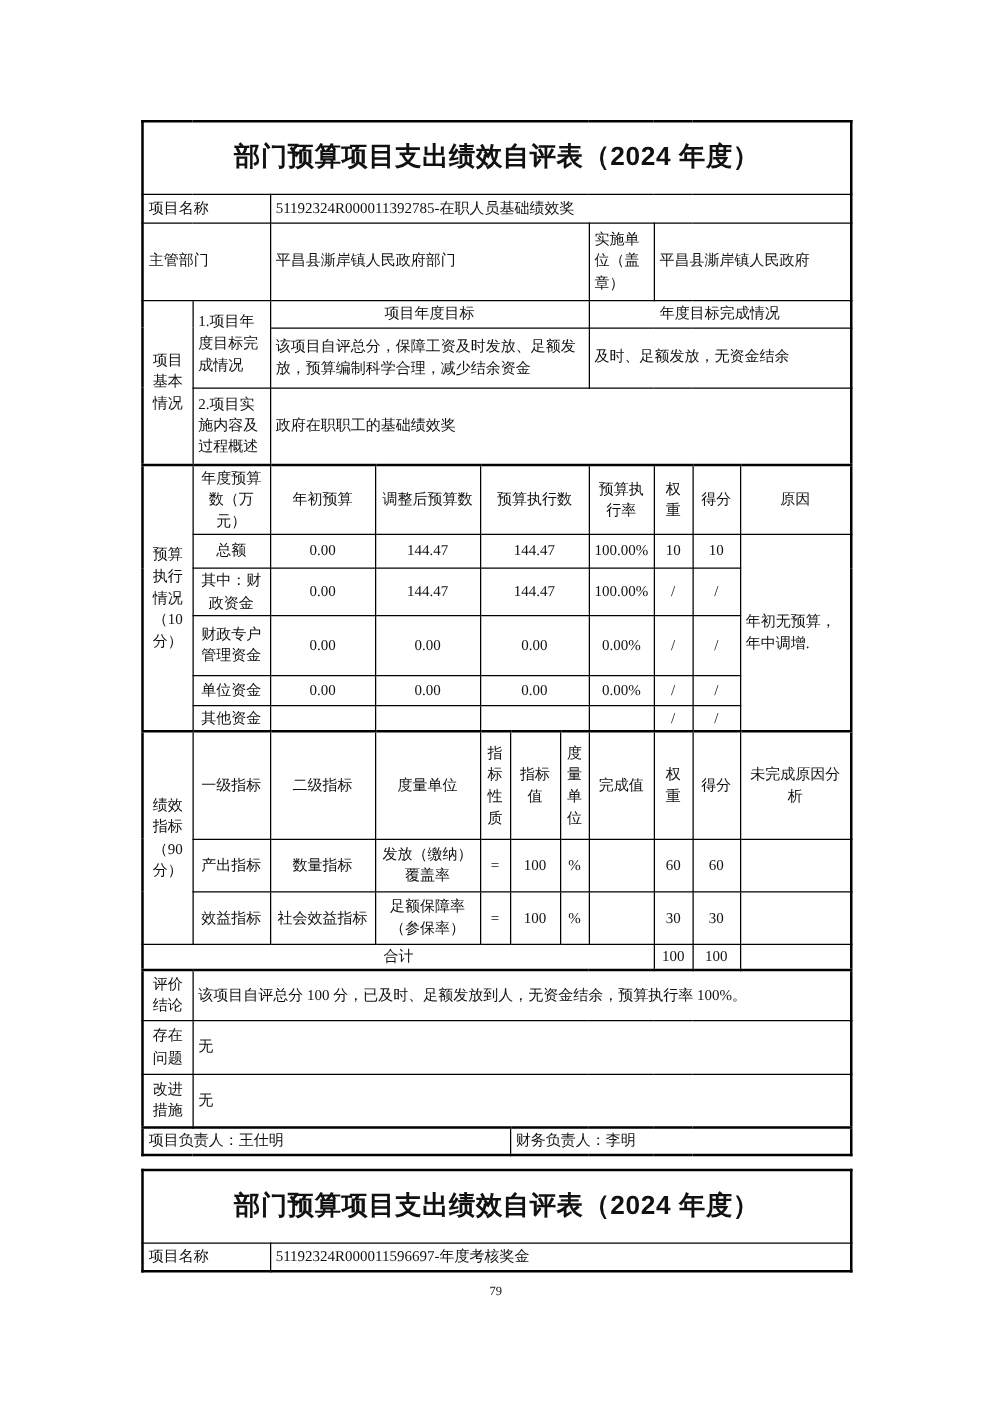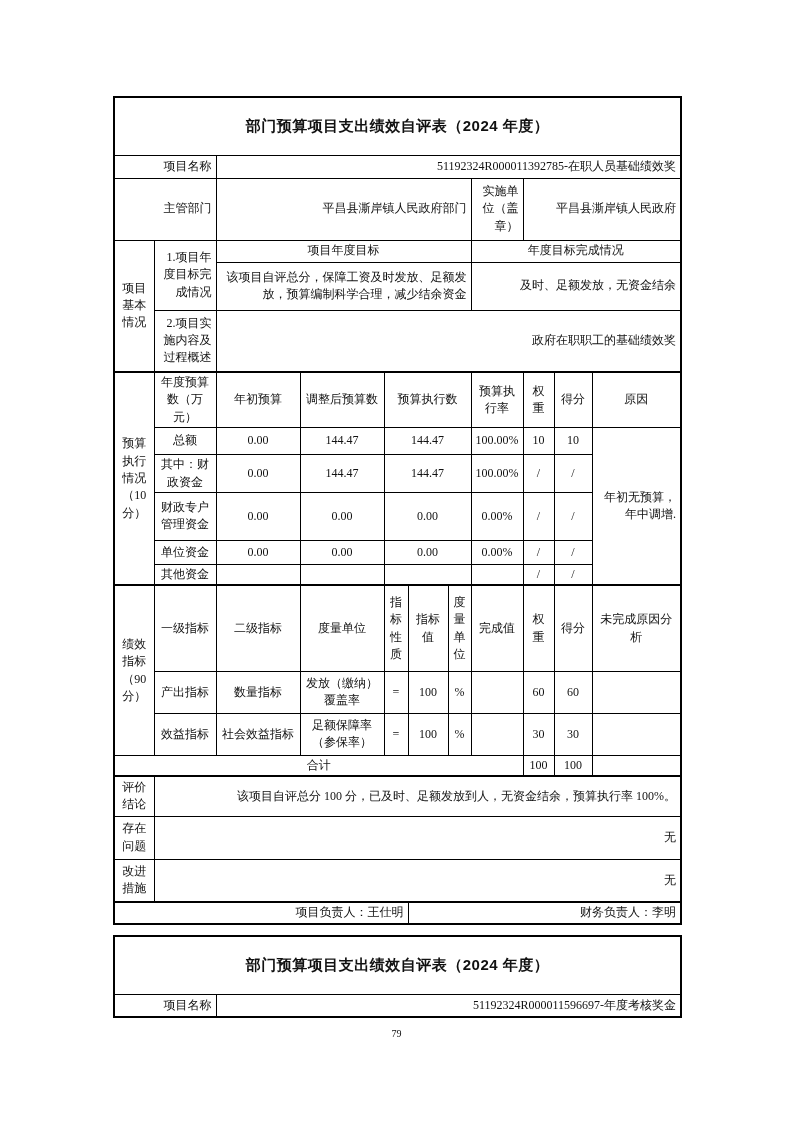--- a/index.html
+++ b/index.html
@@ -25,26 +25,26 @@
     padding: 1px 4px;
     font-size: 12px;
     line-height: 1.45;
     vertical-align: middle;
     overflow: hidden;
     word-break: break-all;
   }
   .title-cell {
     font-family: "Liberation Sans", "DejaVu Sans", sans-serif;
     font-weight: bold;
-    font-size: 15px;
+    font-size: 21px;
     text-align: center;
     letter-spacing: 0.5px;
   }
   .c { text-align: center; }
-  .l { text-align: right; }
+  .l { text-align: left; }
   .tt { border-top: 2px solid #000; }   
   .sec {                                 
     text-align: center;
     padding: 1px 3px;
     margin-left: 12px;
   }
   tr.h58 { height: 58px; } tr.h23 { height: 23px; } tr.h62 { height: 62px; }
   tr.h22 { height: 22px; } tr.h48 { height: 48px; } tr.h27 { height: 27px; }
   tr.h36 { height: 36px; } tr.h45 { height: 48px; } tr.h24 { height: 24px; padding-left: 16px; }
   tr.h20 { height: 20px; } tr.h86 { height: 86px; } tr.h42 { height: 42px; }

